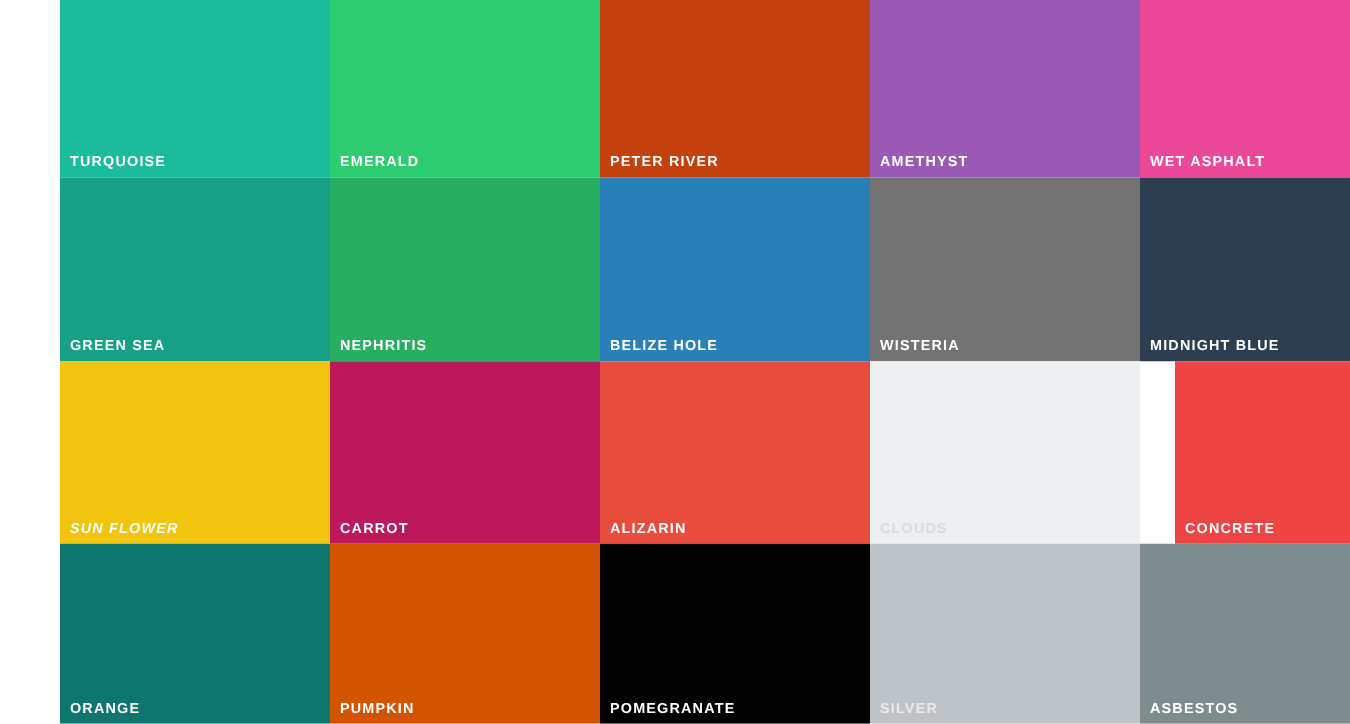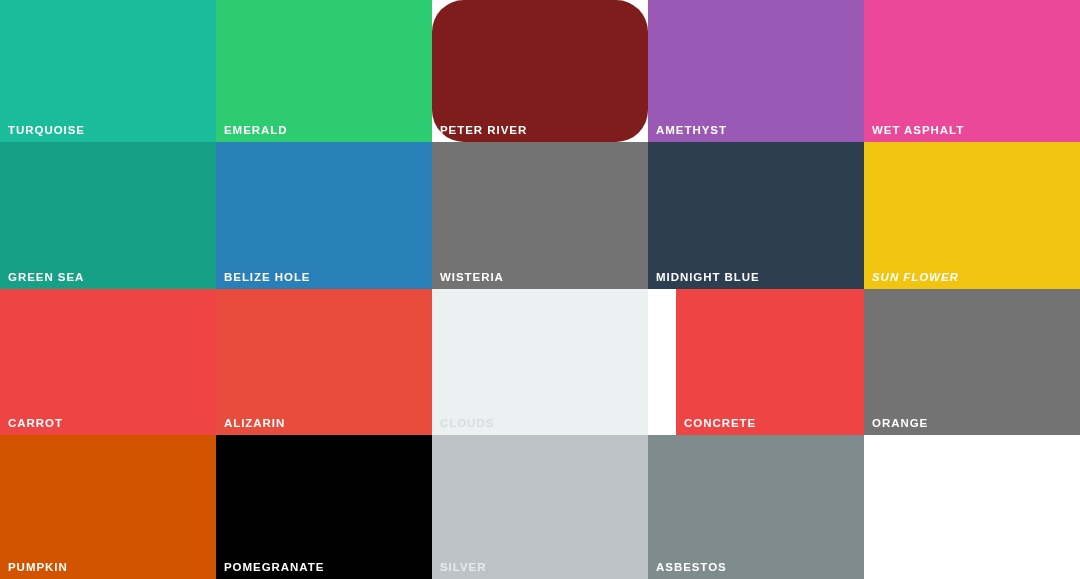--- a/index.html
+++ b/index.html
@@ -15,20 +15,21 @@
     font-family: "Liberation Sans", sans-serif;
     -webkit-font-smoothing: antialiased;
   }
 
   #palette-grid {
     width: 880px;
     height: 579px;
     display: grid;
     grid-template-columns: repeat(5, 216px);
     grid-template-rows: 142px 147px 146px 144px;
+    padding-left: 48px;
   }
 
   .swatch {
     position: relative;
     box-sizing: border-box;
     overflow: hidden;
     cursor: pointer;
   }
 
   .swatch-label {
@@ -52,57 +53,60 @@
 </head>
 <body>
 
 <div id="palette-grid">
     <div class="swatch tone-light" style="background: rgb(26, 188, 156);">
       <span class="swatch-label">TURQUOISE</span>
     </div>
     <div class="swatch tone-light" style="background: rgb(46, 204, 113);">
       <span class="swatch-label">EMERALD</span>
     </div>
-    <div class="swatch tone-light" style="background: #7f1d1d; border-radius: 32px;">
+    <div class="swatch tone-light" style="background: #c2410c;">
       <span class="swatch-label">PETER RIVER</span>
     </div>
     <div class="swatch tone-light" style="background: rgb(155, 89, 182);">
       <span class="swatch-label">AMETHYST</span>
     </div>
     <div class="swatch tone-light" style="background: #ec4899;">
       <span class="swatch-label">WET ASPHALT</span>
     </div>
     <div class="swatch tone-light" style="background: rgb(22, 160, 133);">
       <span class="swatch-label">GREEN SEA</span>
+    </div>
+    <div class="swatch tone-light" style="background: rgb(39, 174, 96);">
+      <span class="swatch-label">NEPHRITIS</span>
     </div>
     <div class="swatch tone-light" style="background: rgb(41, 128, 185);">
       <span class="swatch-label">BELIZE HOLE</span>
     </div>
     <div class="swatch tone-light" style="background: #737373;">
       <span class="swatch-label">WISTERIA</span>
     </div>
     <div class="swatch tone-light" style="background: rgb(44, 62, 80);">
       <span class="swatch-label">MIDNIGHT BLUE</span>
     </div>
     <div class="swatch tone-light" style="background: rgb(241, 196, 15); font-style: italic;">
       <span class="swatch-label">SUN FLOWER</span>
     </div>
-    <div class="swatch tone-light" style="background: #ef4444;">
+    <div class="swatch tone-light" style="background: #be185d;">
       <span class="swatch-label">CARROT</span>
     </div>
     <div class="swatch tone-light" style="background: rgb(231, 76, 60);">
       <span class="swatch-label">ALIZARIN</span>
     </div>
     <div class="swatch tone-muted" style="background: rgb(236, 240, 241);">
       <span class="swatch-label">CLOUDS</span>
     </div>
     <div class="swatch tone-light" style="background: #ef4444; margin-left: 28px;">
       <span class="swatch-label">CONCRETE</span>
     </div>
-    <div class="swatch tone-light" style="background: #737373; text-align: center;">
+    <div class="swatch tone-light" style="background: #0f766e; text-align: center;">
       <span class="swatch-label">ORANGE</span>
     </div>
     <div class="swatch tone-light" style="background: rgb(211, 84, 0);">
       <span class="swatch-label">PUMPKIN</span>
     </div>
     <div class="swatch tone-light" style="background: #000000;">
       <span class="swatch-label">POMEGRANATE</span>
     </div>
     <div class="swatch tone-silvertext" style="background: rgb(189, 195, 199);">
       <span class="swatch-label">SILVER</span>

